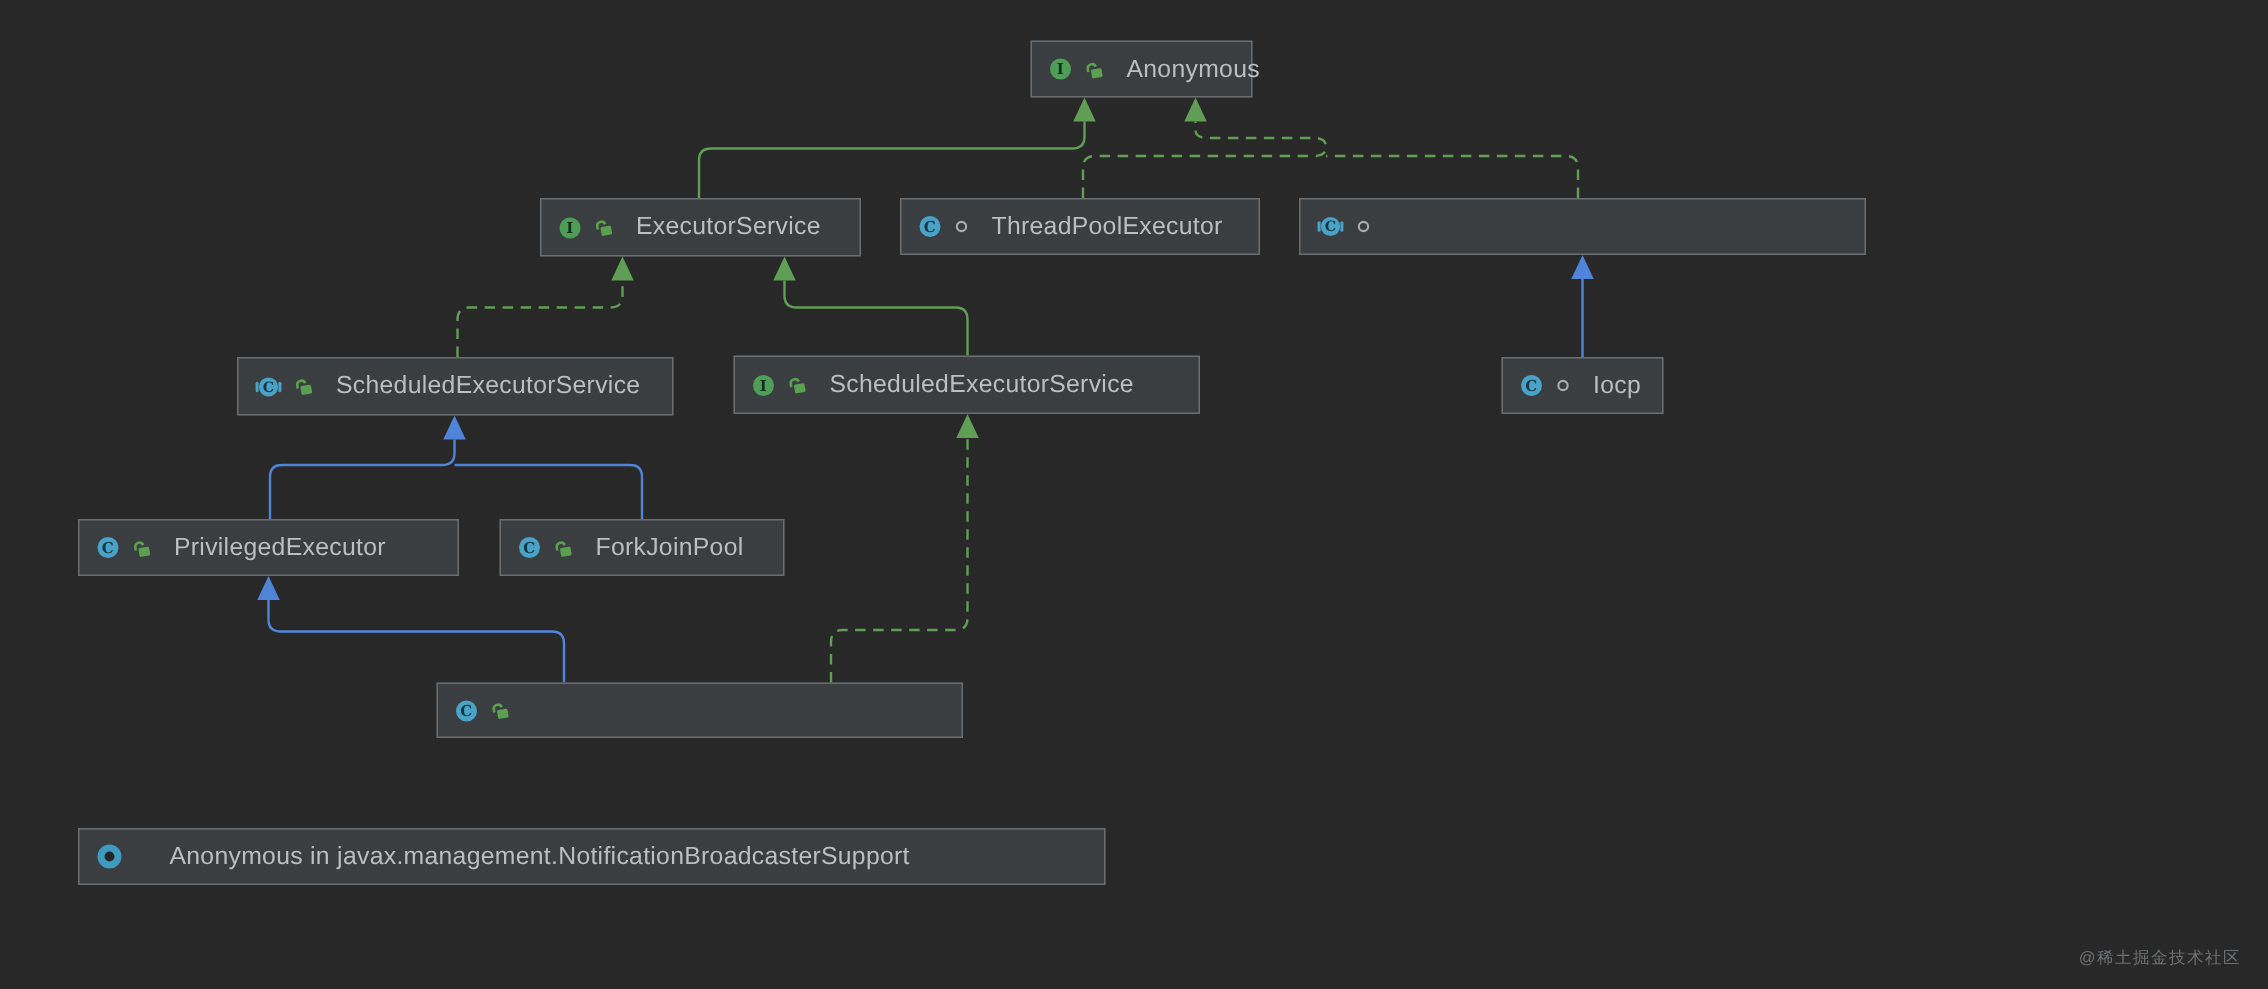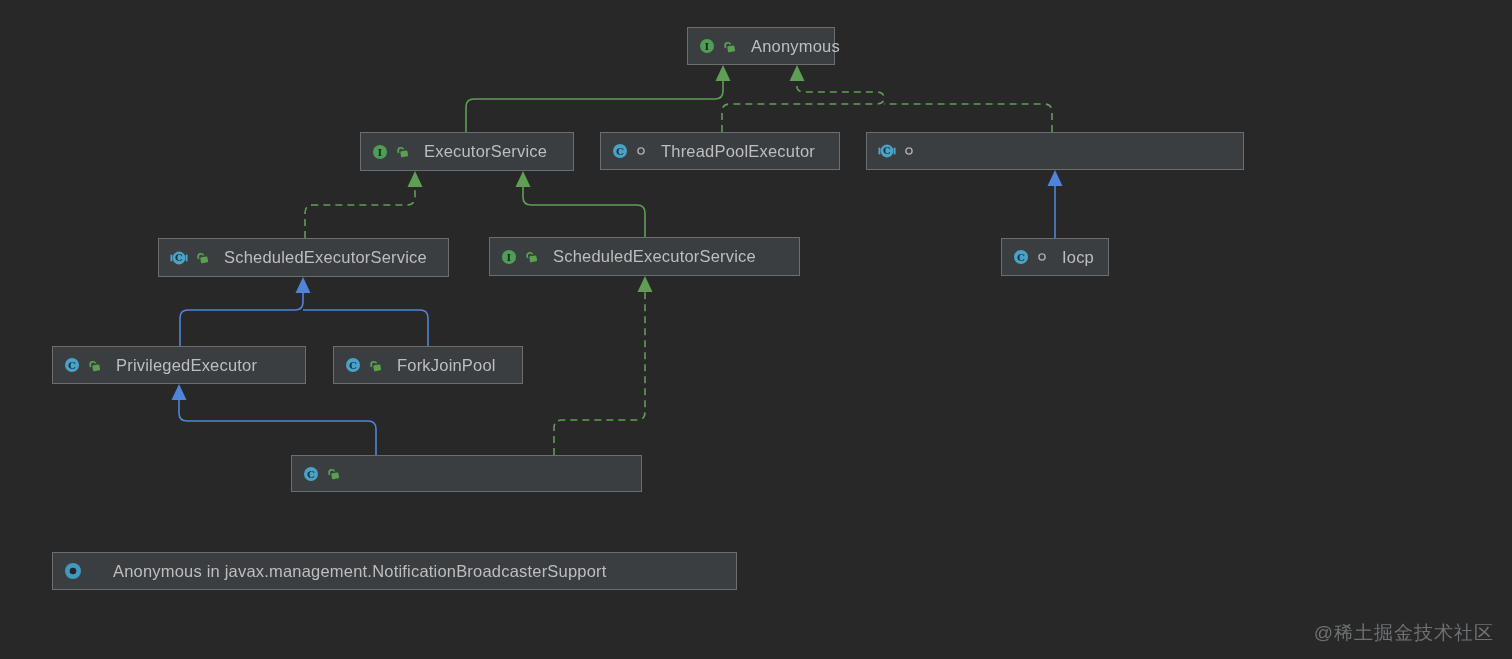--- a/index.html
+++ b/index.html
@@ -29,21 +29,21 @@
     user-select:none;
   }
   .node .icon{display:flex;align-items:center;flex:0 0 auto;}
   .node .label{margin-left:7px;}
   .node .label.wide-gap{margin-left:24px;text-align:center;}
   #watermark{
     position:absolute;
     right:18px;
     bottom:13px;
     color:#6e7173;
-    font-size:19px;
+    font-size:11px;
     letter-spacing:1px;
   }
 </style>
 </head>
 <body>
 
 <div id="diagram">
 
   <svg id="edges" width="1512" height="659" viewBox="0 0 1512 659">
       <path d="M466 132 L466 107 Q466 99 474 99 L715 99 Q723 99 723 91 L723 81" fill="none" stroke="#5f9e54" stroke-width="1.6"></path>

